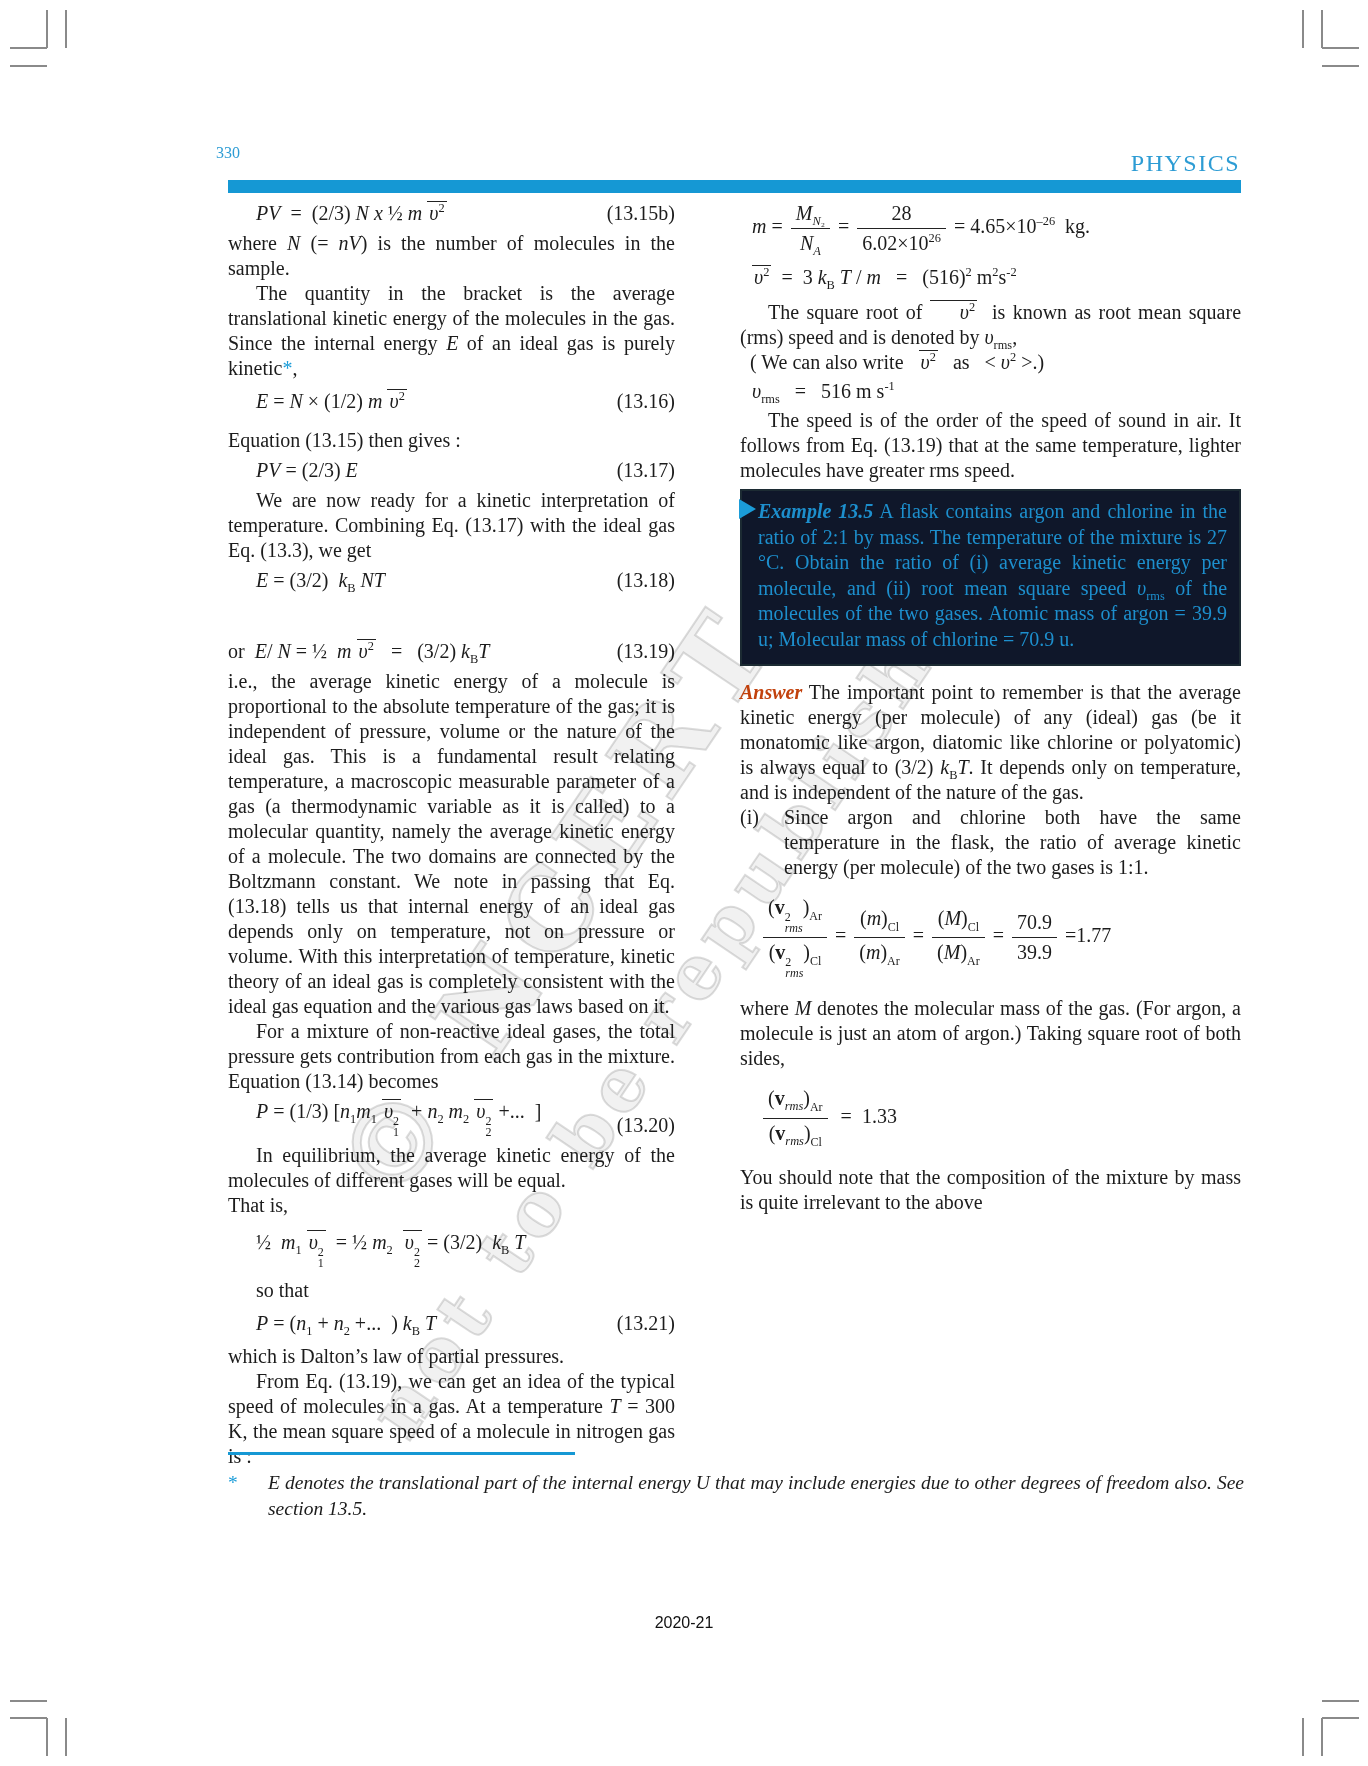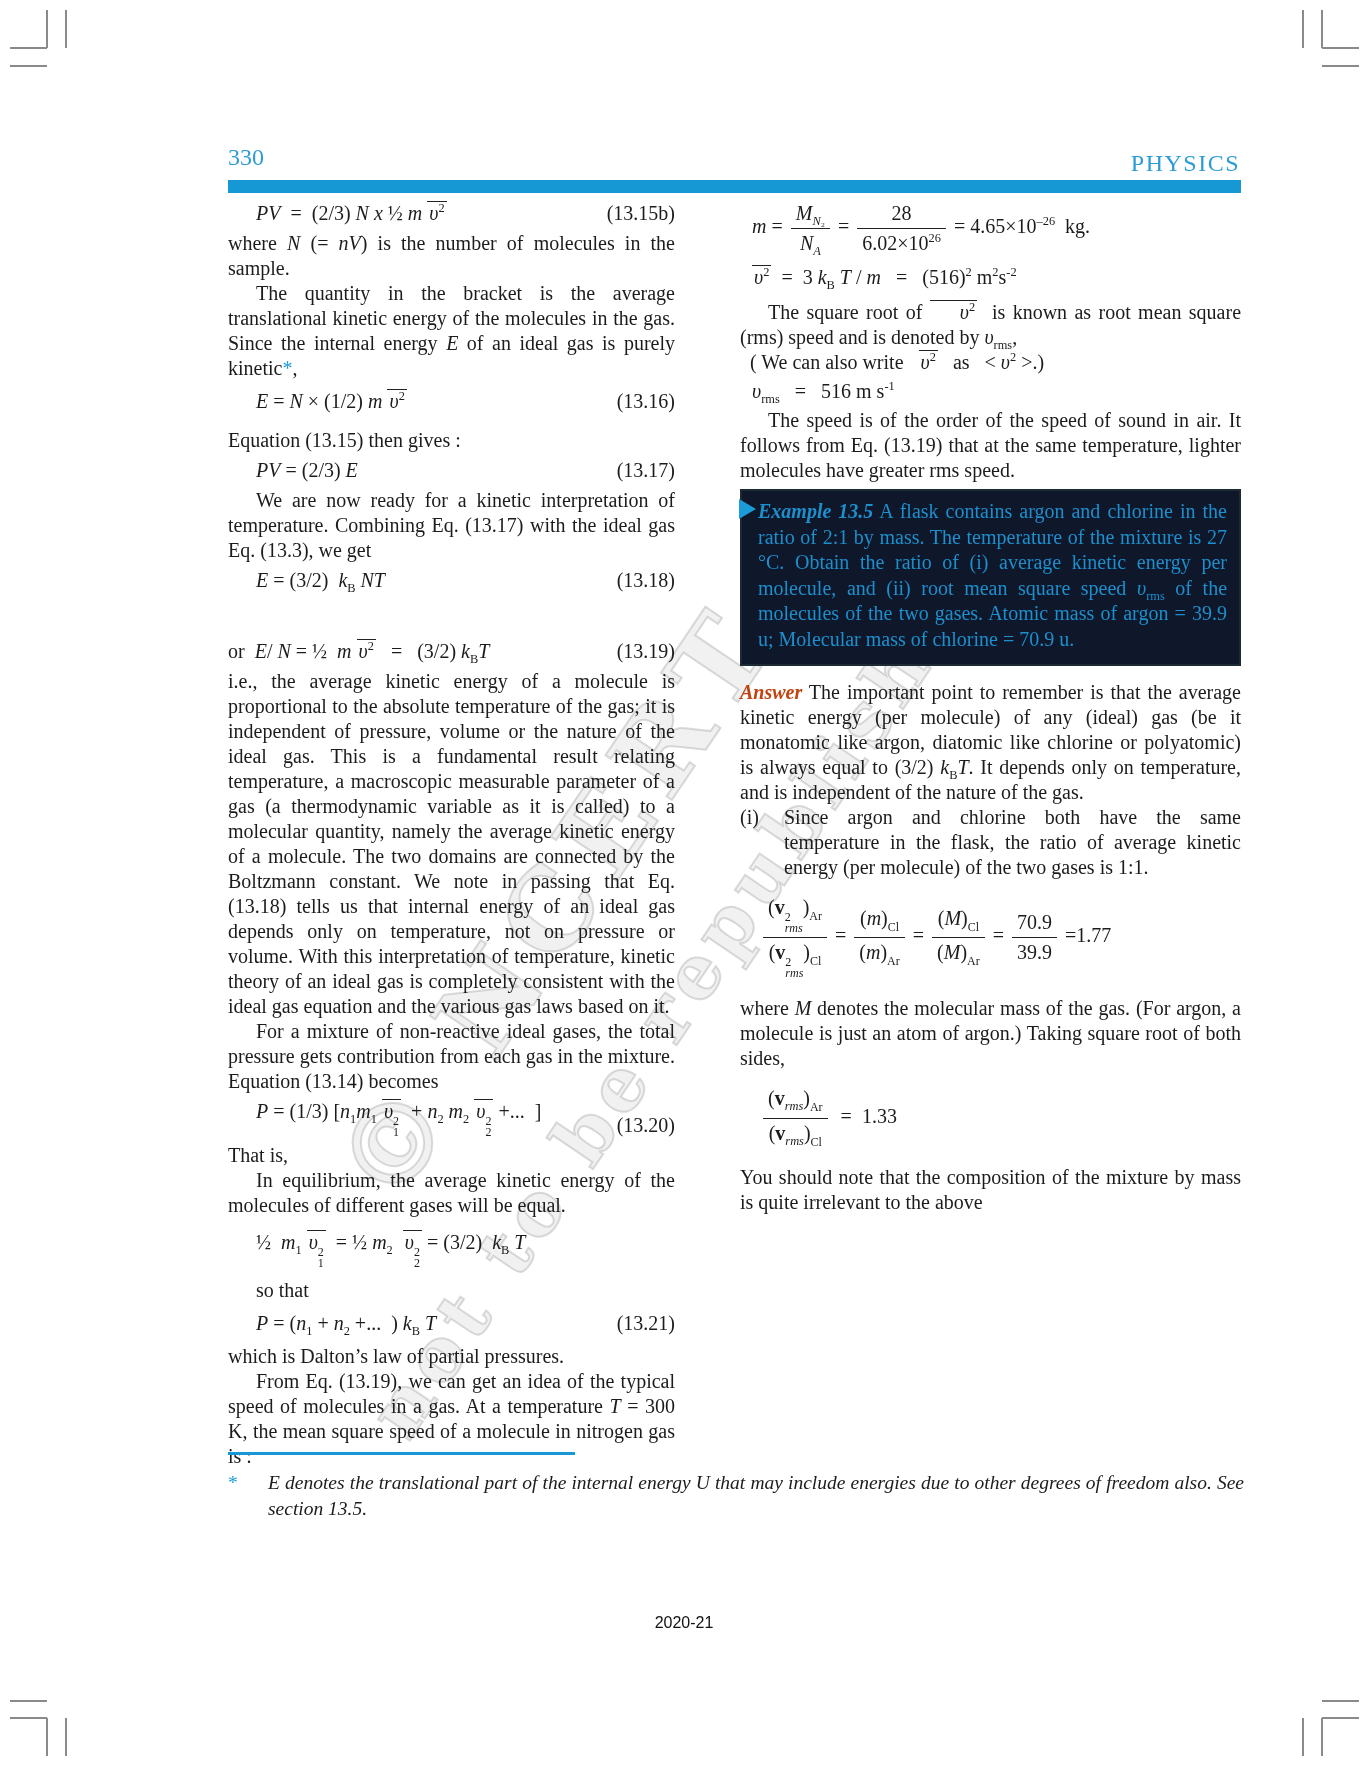--- a/index.html
+++ b/index.html
@@ -3,21 +3,21 @@
 <meta charset="utf-8">
 <style>
   html,body { margin:0; padding:0; background:#ffffff; }
   .page {
     position:relative; width:1368px; height:1766px; background:#ffffff;
     font-family:"Liberation Serif", serif; color:#1c1c1c; overflow:hidden;
   }
   
   .crop { position:absolute; background:#8a8a8a; }
   
-  .pagenum { position:absolute; left:228px; top:144px; font-size:24px; color:#2d9cd4; }
+  .pagenum { position:absolute; left:216px; top:144px; font-size:16px; color:#2d9cd4; }
   .runhead { position:absolute; right:128px; top:150px; font-size:24px; letter-spacing:1.5px; color:#2d9cd4; }
   .headrule { position:absolute; left:228px; top:180px; width:1013px; height:13px; background:#1598d4; }
   
   .watermark {
     position:absolute; left:110px; top:560px; width:1000px; height:760px; z-index:0;
     display:flex; flex-direction:column; justify-content:center; align-items:center; gap:46px;
     transform:rotate(-56deg); pointer-events:none;
     font-family:"DejaVu Serif", serif; font-weight:bold;
     color:rgba(150,150,150,0.13); -webkit-text-stroke:2px rgba(140,140,140,0.30);
   }
@@ -134,22 +134,22 @@
     <div class="eqrow">
       <span class="eqbody"><i>P</i> = (1/3) [<i>n</i><sub>1</sub><i>m</i><sub>1</sub> <span class="ovl"><i>υ</i><span class="ss">
               <span>2</span>
               <span>1</span>
             </span></span> &nbsp;+ <i>n</i><sub>2</sub> <i>m</i><sub>2</sub> <span class="ovl"><i>υ</i><span class="ss">
               <span>2</span>
               <span>2</span>
             </span></span> +... &nbsp;]</span>
       <span class="eqno">(13.20)</span>
     </div>
+    <p class="p ind">In equilibrium, the average kinetic energy of the molecules of different gases will be equal.</p>
     <p class="p">That is,</p>
-    <p class="p ind">In equilibrium, the average kinetic energy of the molecules of different gases will be equal.</p>
     <div class="eqrow" style="margin:12px 0 8px;align-items:flex-end;">
       <span class="eqbody">½ &nbsp;<i>m</i><sub>1</sub> <span class="ovl"><i>υ</i><span class="ss">
               <span>2</span>
               <span>1</span>
             </span></span> &nbsp;= ½ <i>m</i><sub>2</sub> &nbsp;<span class="ovl"><i>υ</i><span class="ss">
               <span>2</span>
               <span>2</span>
             </span></span> = (3/2) &nbsp;<i>k</i><sub>B</sub> <i>T</i></span>
     </div>
     <p class="p" style="padding-left:28px;">so that</p>

